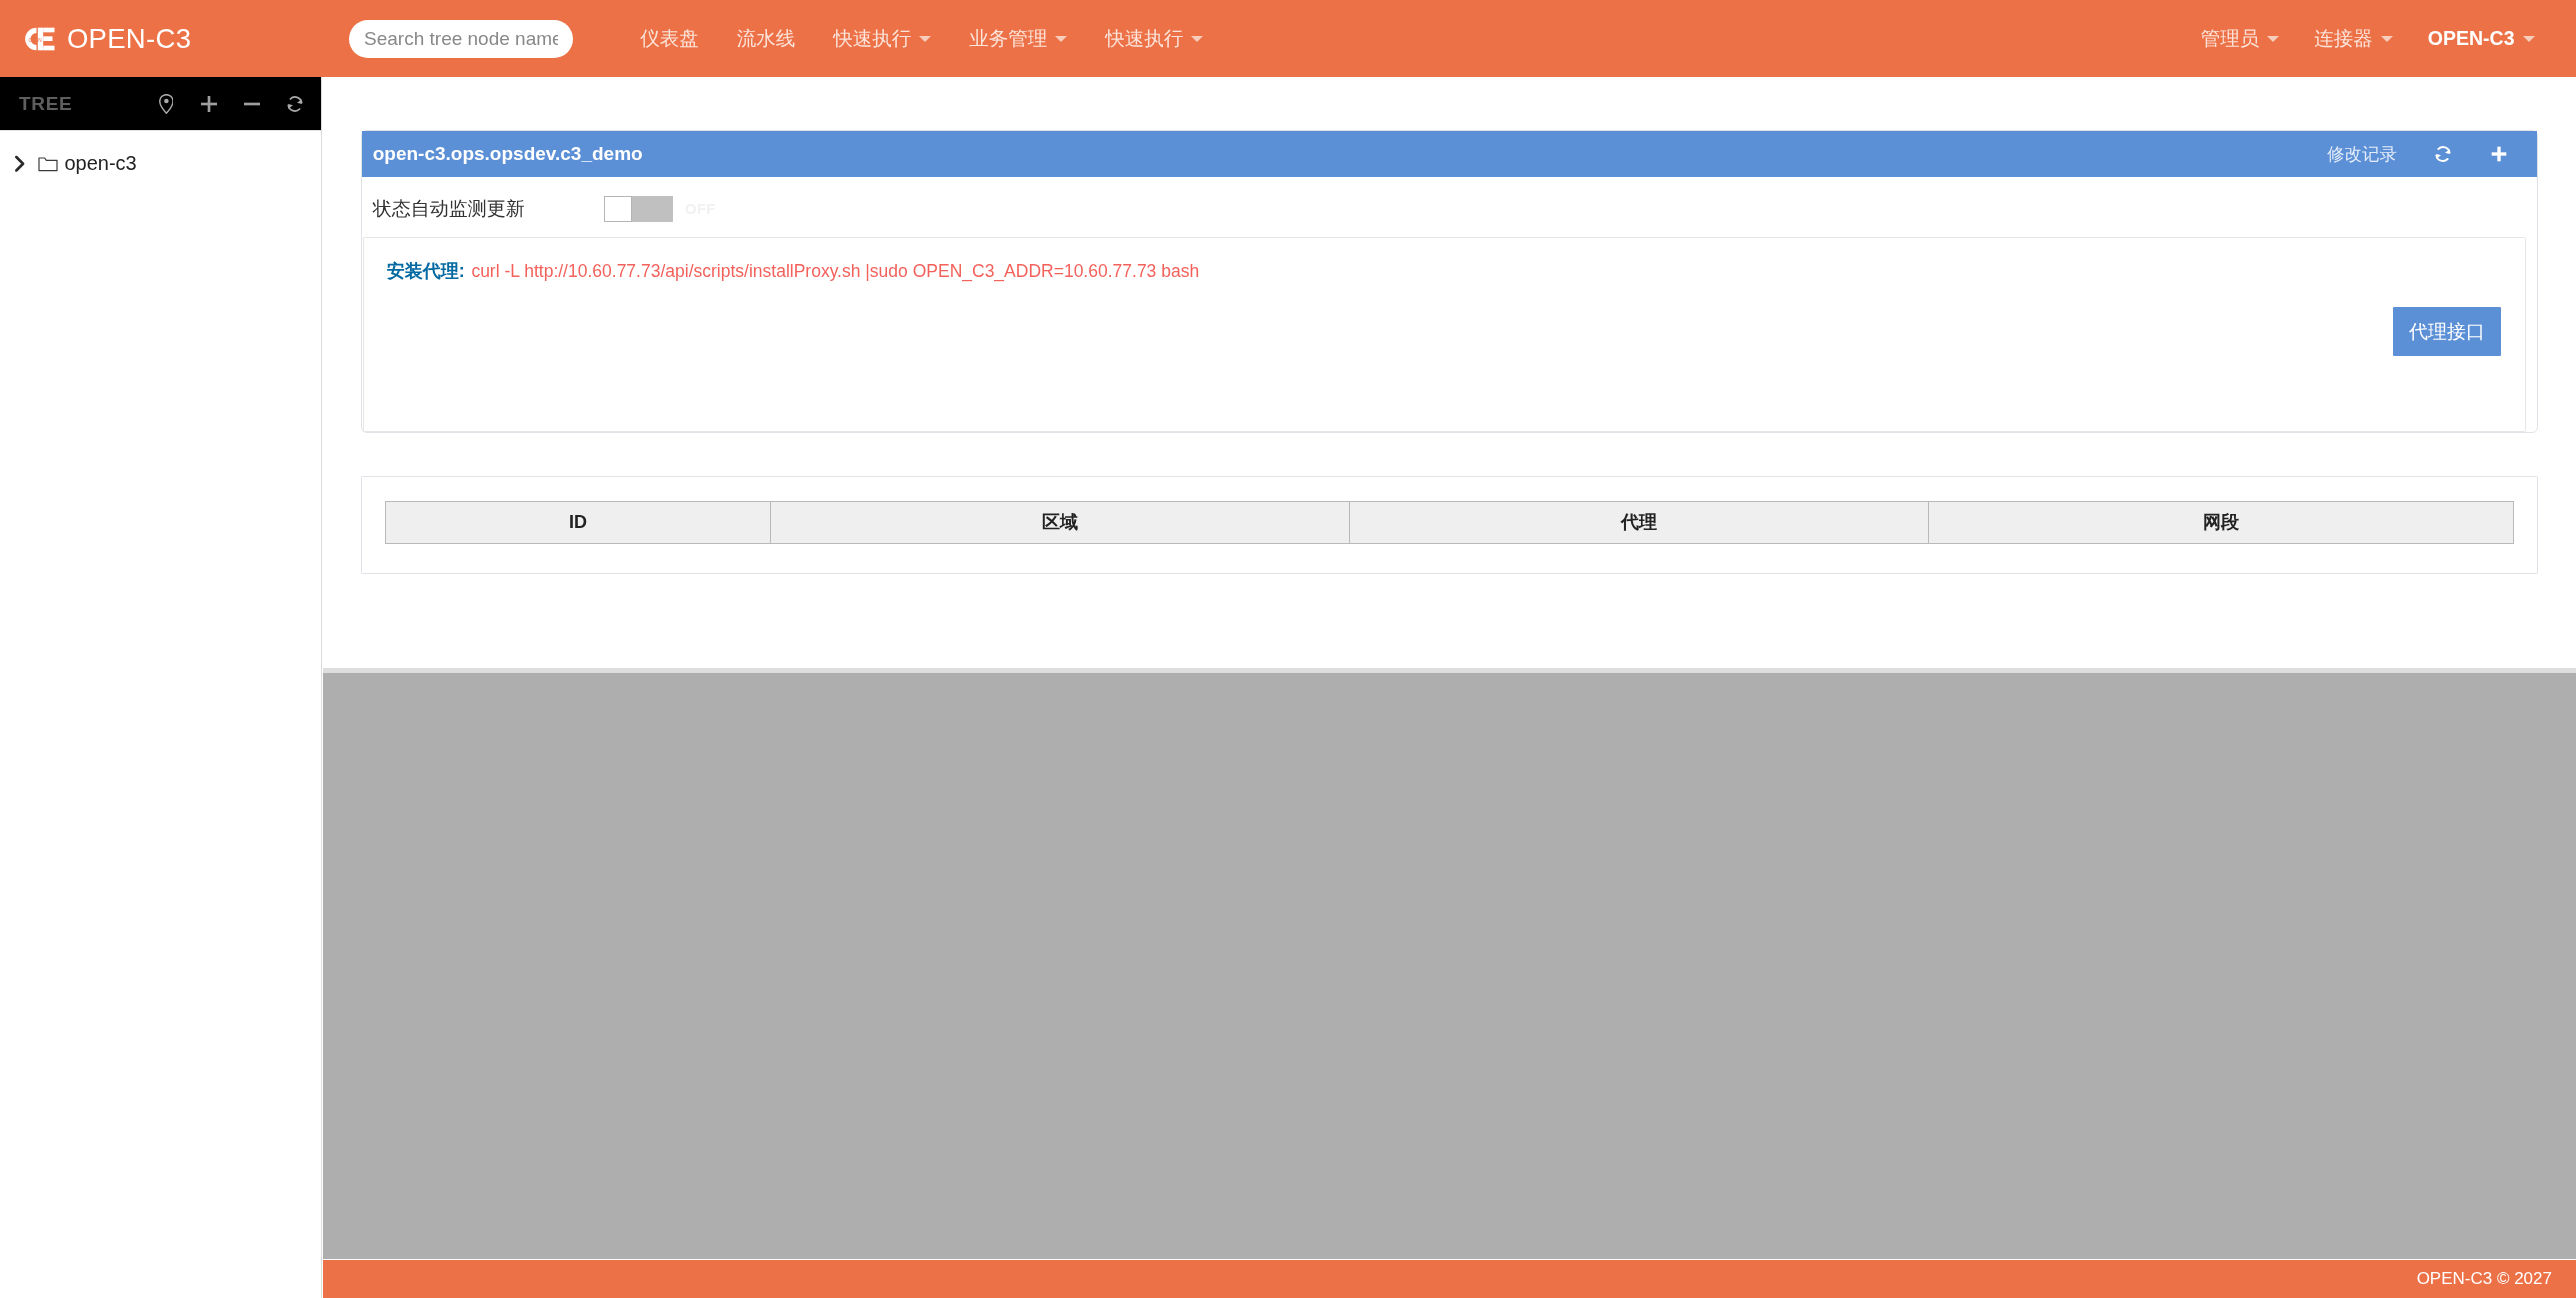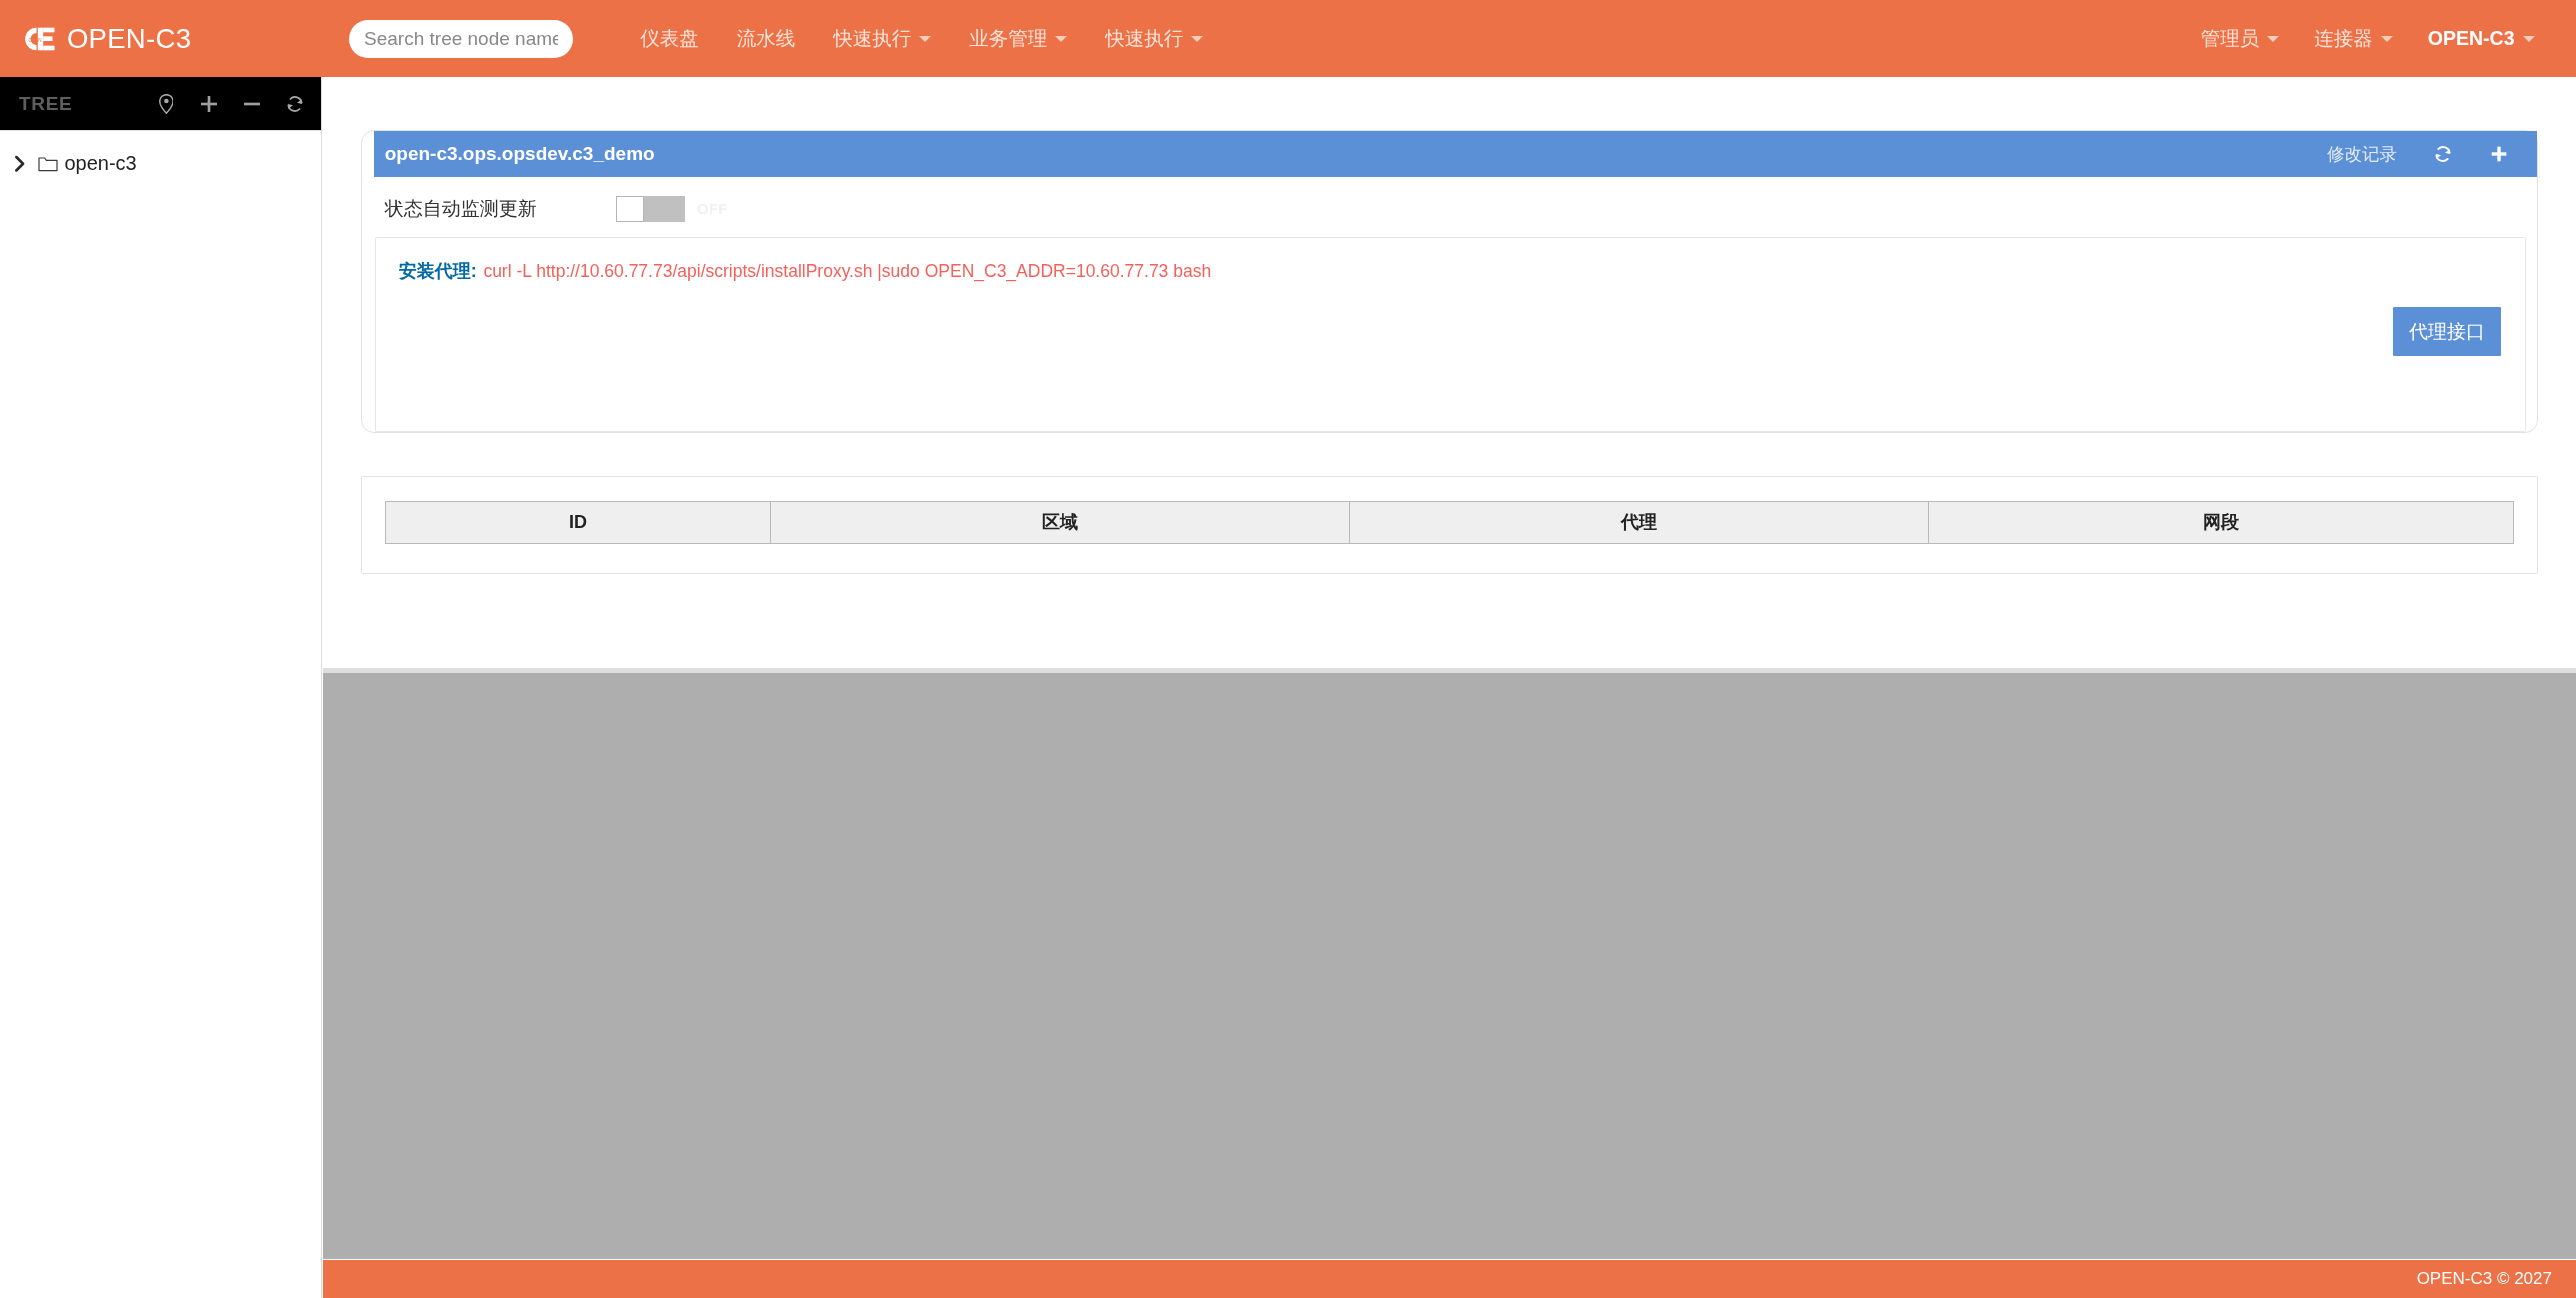--- a/index.html
+++ b/index.html
@@ -138,23 +138,22 @@
   
   .content {
     position: absolute;
     top: 77px; left: 323px;
     width: 2253px; height: 1221px;
     background: #ffffff;
   }
   .panel {
     margin: 53px 38px 0 38px;
     border: 0.7px solid #dfe3e8;
-    border-radius: 13px;
-    background: #ffffff;
-    padding-left: 12px;
+    border-radius: 6px;
+    background: #ffffff;
   }
   .panel-head {
     height: 46px;
     background: #5B8FD6;
     display: flex; align-items: center;
     padding: 0 27px 0 10.7px;
   }
   .panel-title {
     color: #ffffff;
     font-size: 19px;

